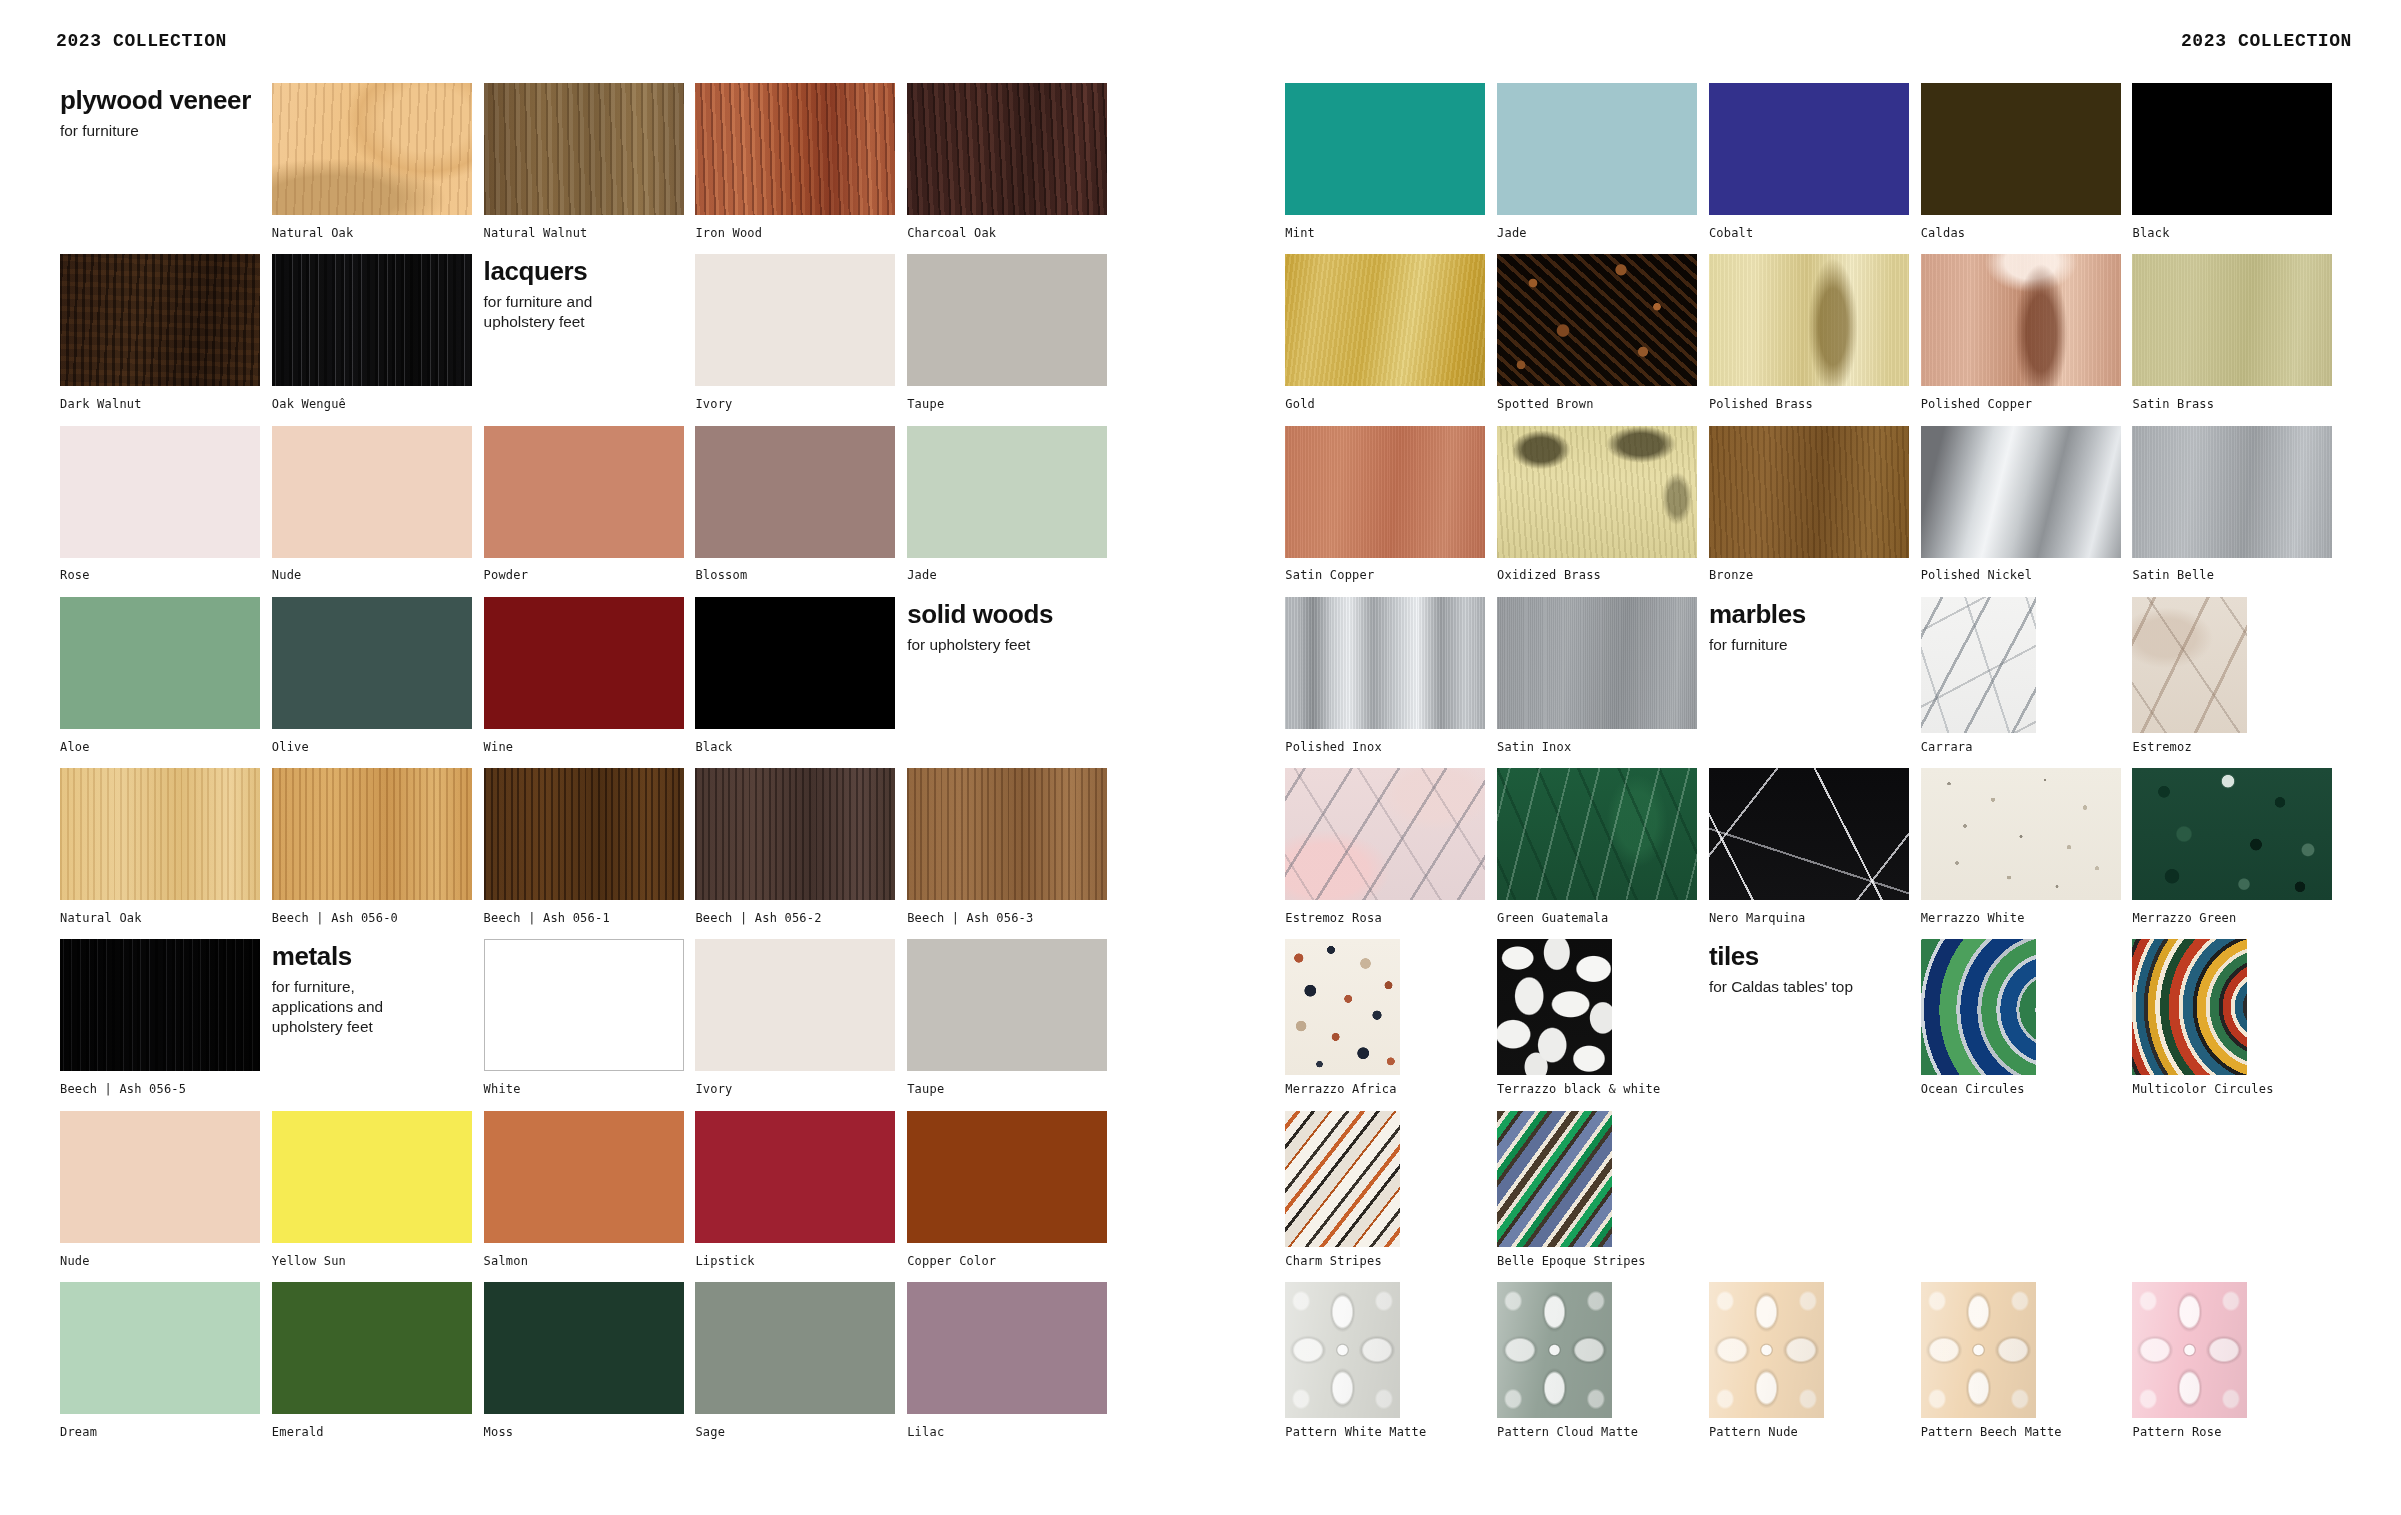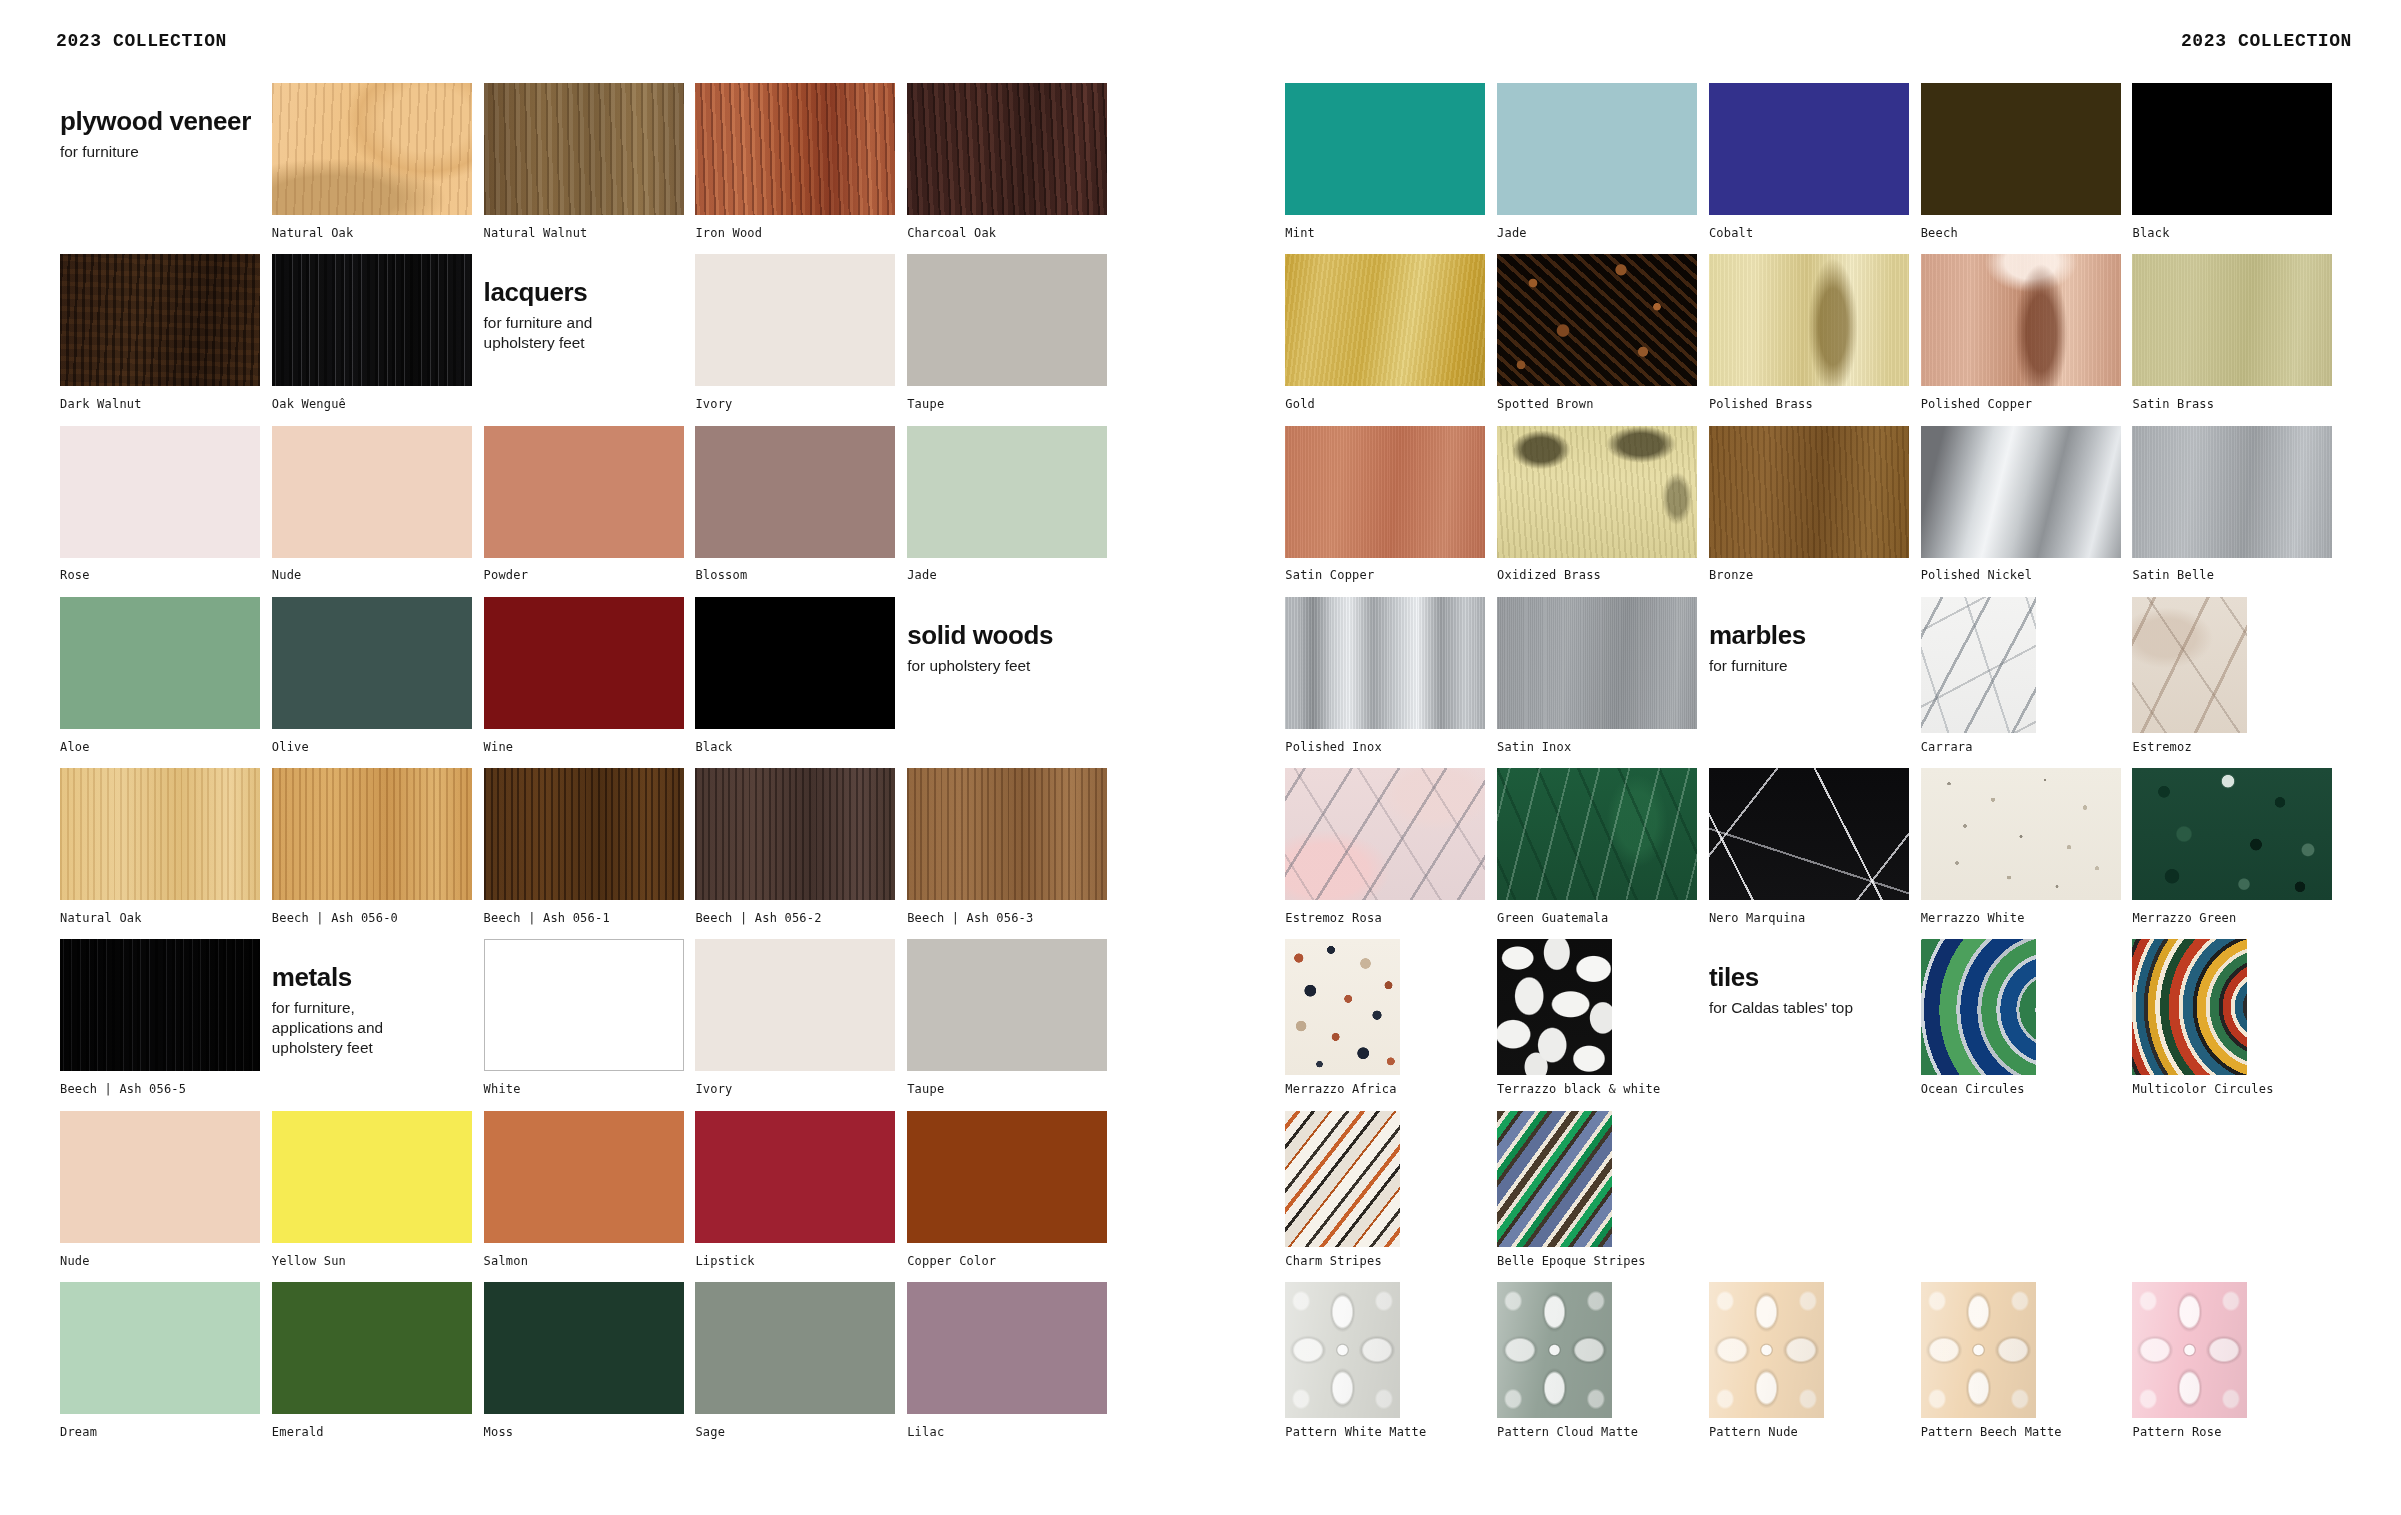--- a/index.html
+++ b/index.html
@@ -47,21 +47,20 @@
     font-size: 12px; letter-spacing: 0.2px;
     color: #1a1a1a; white-space: nowrap;
   }
 
   
   .sect { position: relative; width: 206px; height: 154px; padding-top: 3.8px; }
   .sect h2 {
     font-size: 26px; font-weight: 700; color: #111;
     letter-spacing: -0.4px; line-height: 1.05;
     font-family: "Liberation Sans", sans-serif;
-    margin-top: 21px;
   }
   .sect p {
     margin-top: 6.7px; font-size: 15.4px; color: #1c1c1c;
     line-height: 1.30; font-weight: 400; white-space: pre-line;
     font-family: "Liberation Sans", sans-serif;
   }
   .sect.wide { width: 288px; }
   .g-natural-oak{
     background:
       repeating-linear-gradient(92deg, rgba(120,70,25,.16) 0 1.9px, rgba(255,255,255,0) 1.9px 8.6px),
@@ -536,21 +535,21 @@
         <div class="cell">
           <div class="sw" title="Jade" style="background: rgb(161, 198, 204);"></div>
           <div class="cap">Jade</div>
         </div>
         <div class="cell">
           <div class="sw" title="Cobalt" style="background: rgb(51, 49, 140);"></div>
           <div class="cap">Cobalt</div>
         </div>
         <div class="cell">
           <div class="sw" title="Brown" style="background: rgb(58, 46, 16);"></div>
-          <div class="cap">Beech</div>
+          <div class="cap">Caldas</div>
         </div>
         <div class="cell">
           <div class="sw" title="Black" style="background: rgb(0, 0, 0);"></div>
           <div class="cap">Black</div>
         </div>
         <div class="cell">
           <div class="sw m-gold" title="Gold"></div>
           <div class="cap">Gold</div>
         </div>
         <div class="cell">

